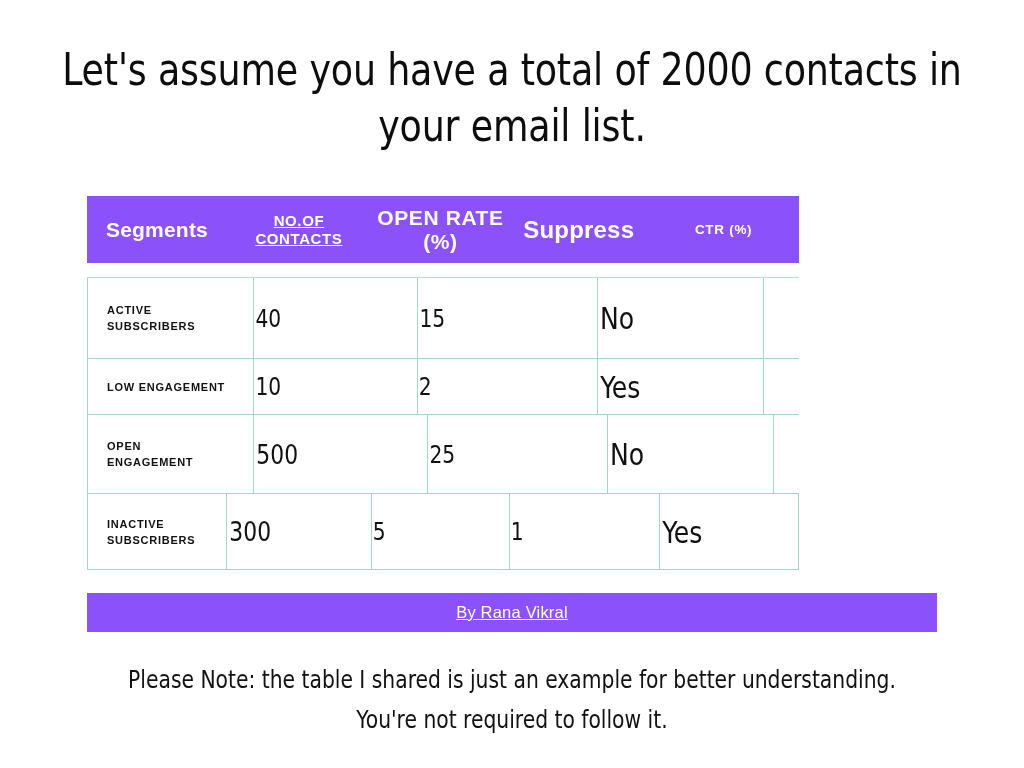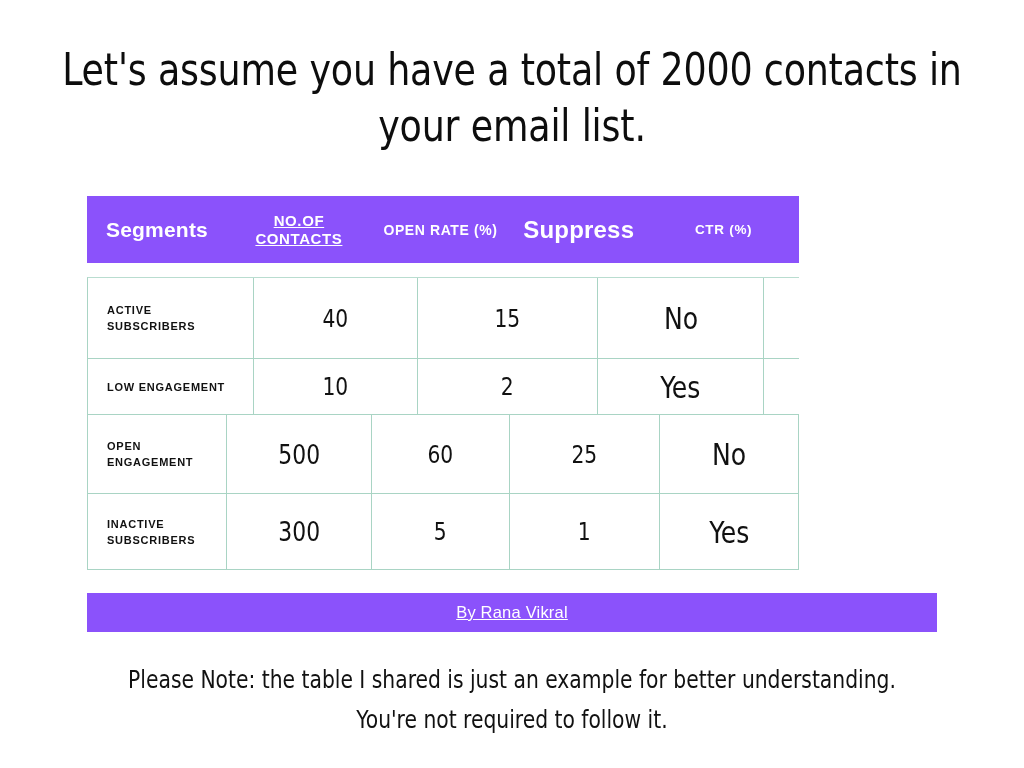--- a/index.html
+++ b/index.html
@@ -69,21 +69,21 @@
     letter-spacing: 0.2px;
   }
   .th-contacts {
     font-size: 15px;
     font-weight: bold;
     letter-spacing: 0.6px;
     line-height: 18px;
     text-decoration: underline;
   }
   .th-open {
-    font-size: 14px;
+    font-size: 21px;
     font-weight: bold;
     letter-spacing: 0.6px;
   }
   .th-ctr {
     font-size: 13.5px;
     font-weight: bold;
     letter-spacing: 0.7px;
   }
   .th-suppress {
     font-size: 24px;
@@ -99,21 +99,21 @@
   }
   .trow {
     display: flex;
     border-bottom: 1.5px solid #a9d4c4;
   }
   .trow .cell {
     box-sizing: border-box;
     border-right: 1.5px solid #a9d4c4;
     display: flex;
     align-items: center;
-    justify-content: center;
+    justify-content: flex-start;
   }
 
   
   .c-seg   { width: 166px; }
   .c-cont  { width: 174px; }
   .c-open  { width: 164px; }
   .c-ctr   { width: 180px; }
   .c-sup   { width: 166px; }
 
   .seg-label {
@@ -248,23 +248,20 @@
     </div>
 
     <div class="trow row-h2">
       <div class="cell c-seg">
         <span class="seg-label">OPEN
 ENGAGEMENT</span>
       </div>
       <div class="cell c-cont">
         <span class="num">500</span>
       </div>
-      <div class="cell c-open">
-        <span class="num num-sm">60</span>
-      </div>
       <div class="cell c-ctr">
         <span class="num num-sm">25</span>
       </div>
       <div class="cell c-sup">
         <span class="sup">No</span>
       </div>
     </div>
 
     <div class="trow row-h3">
       <div class="cell c-seg">

